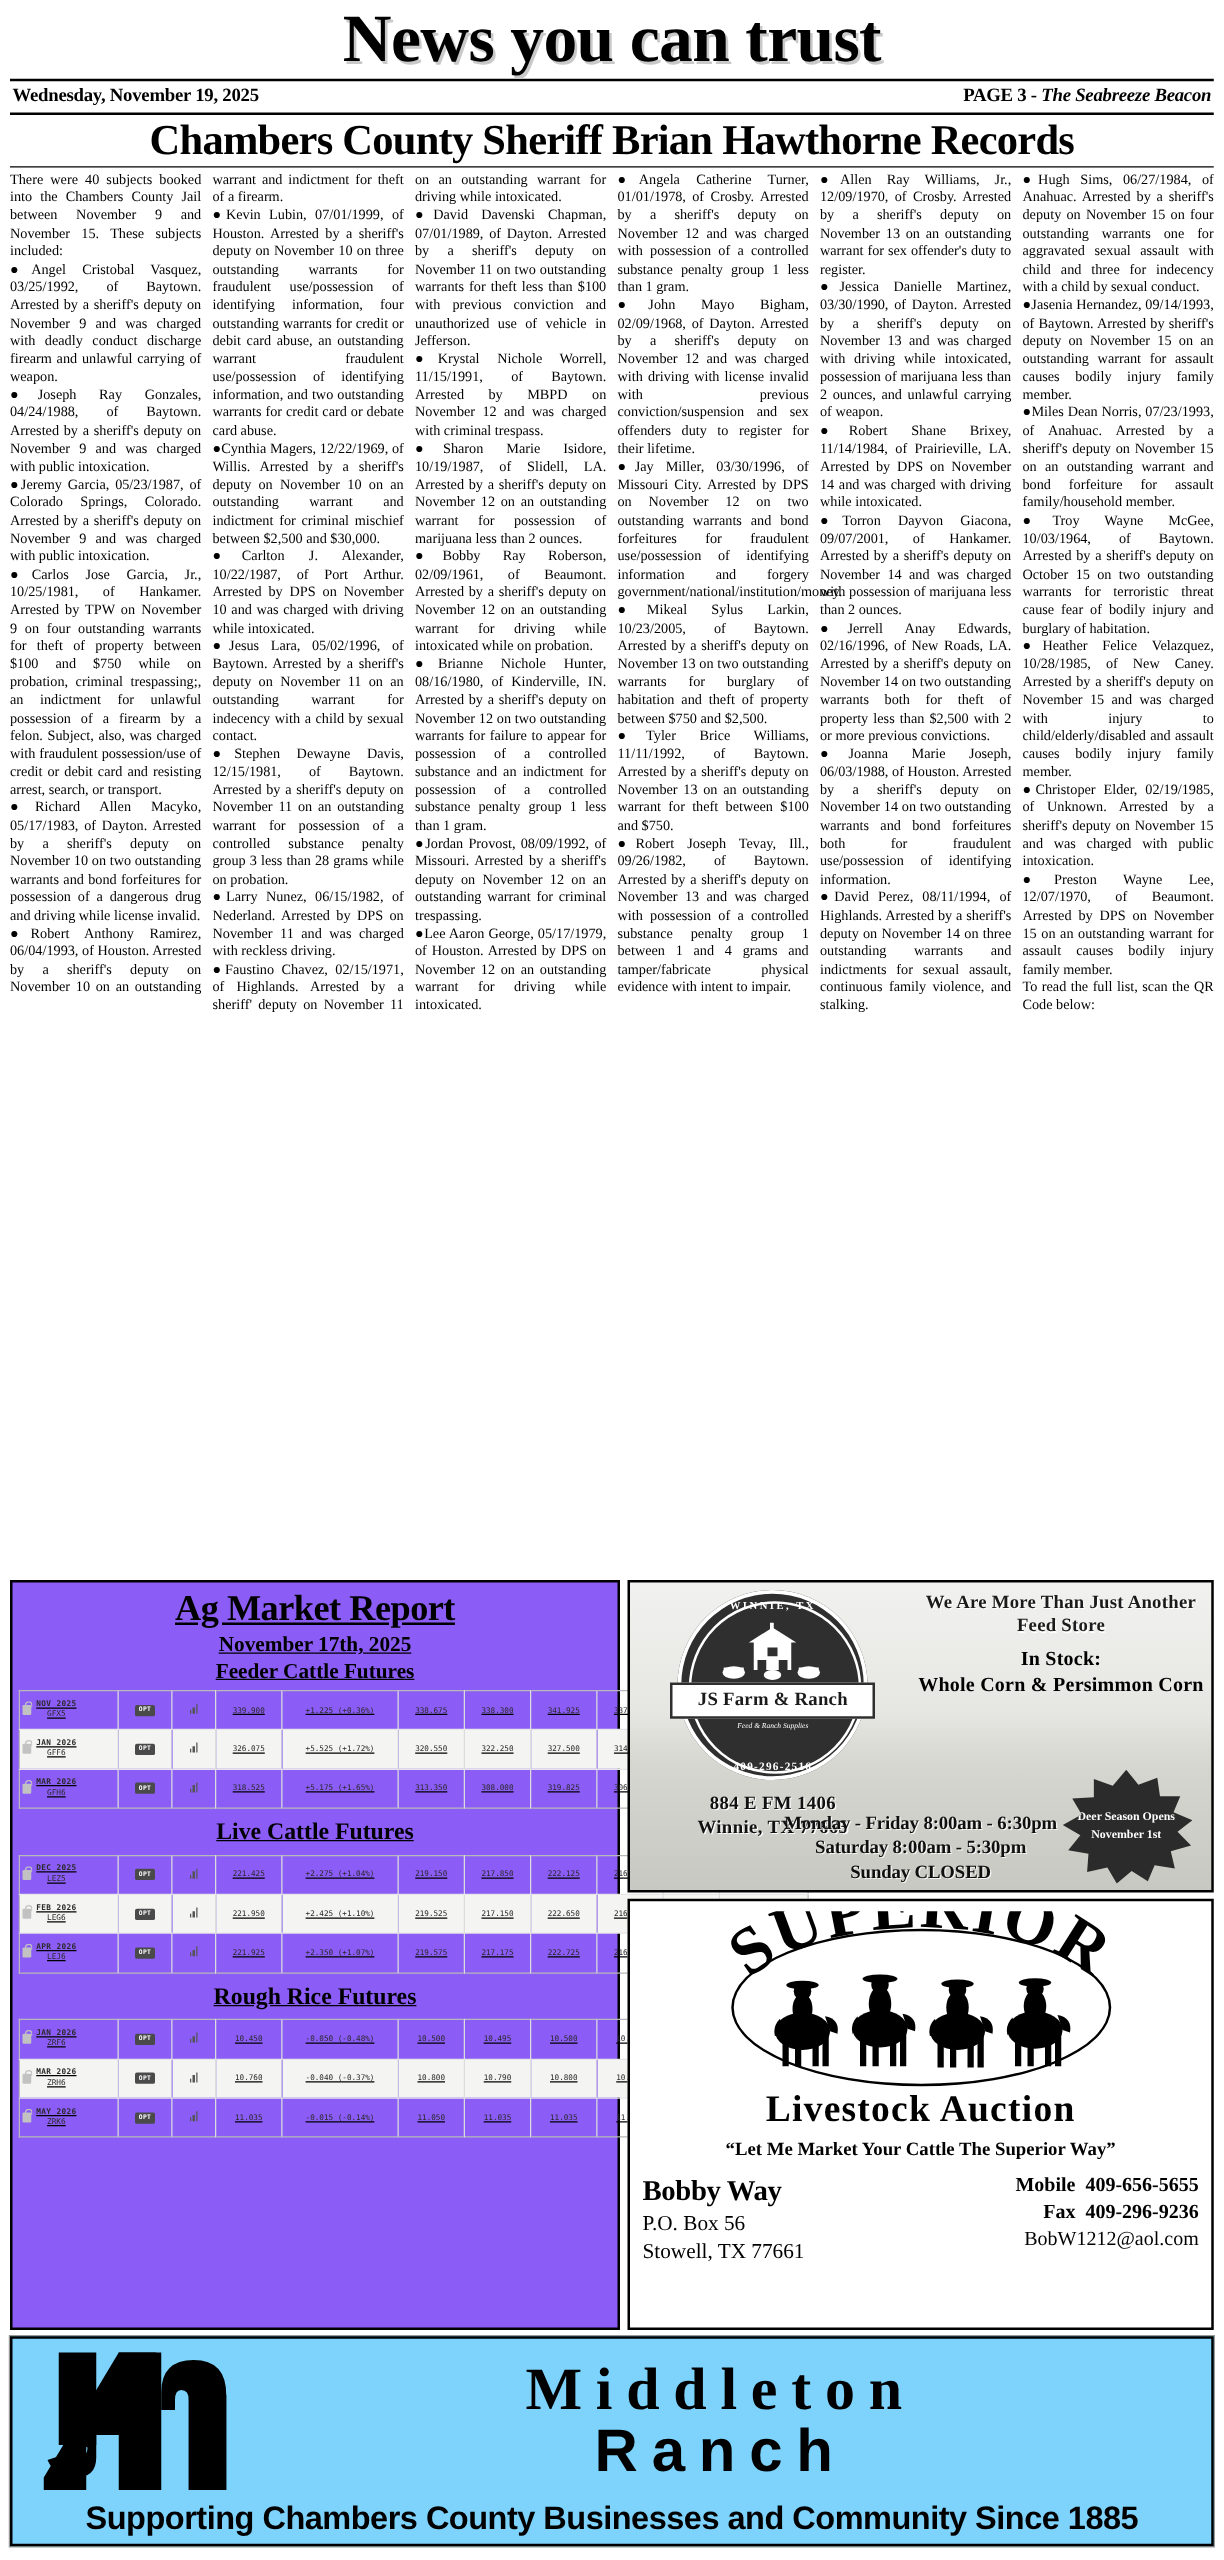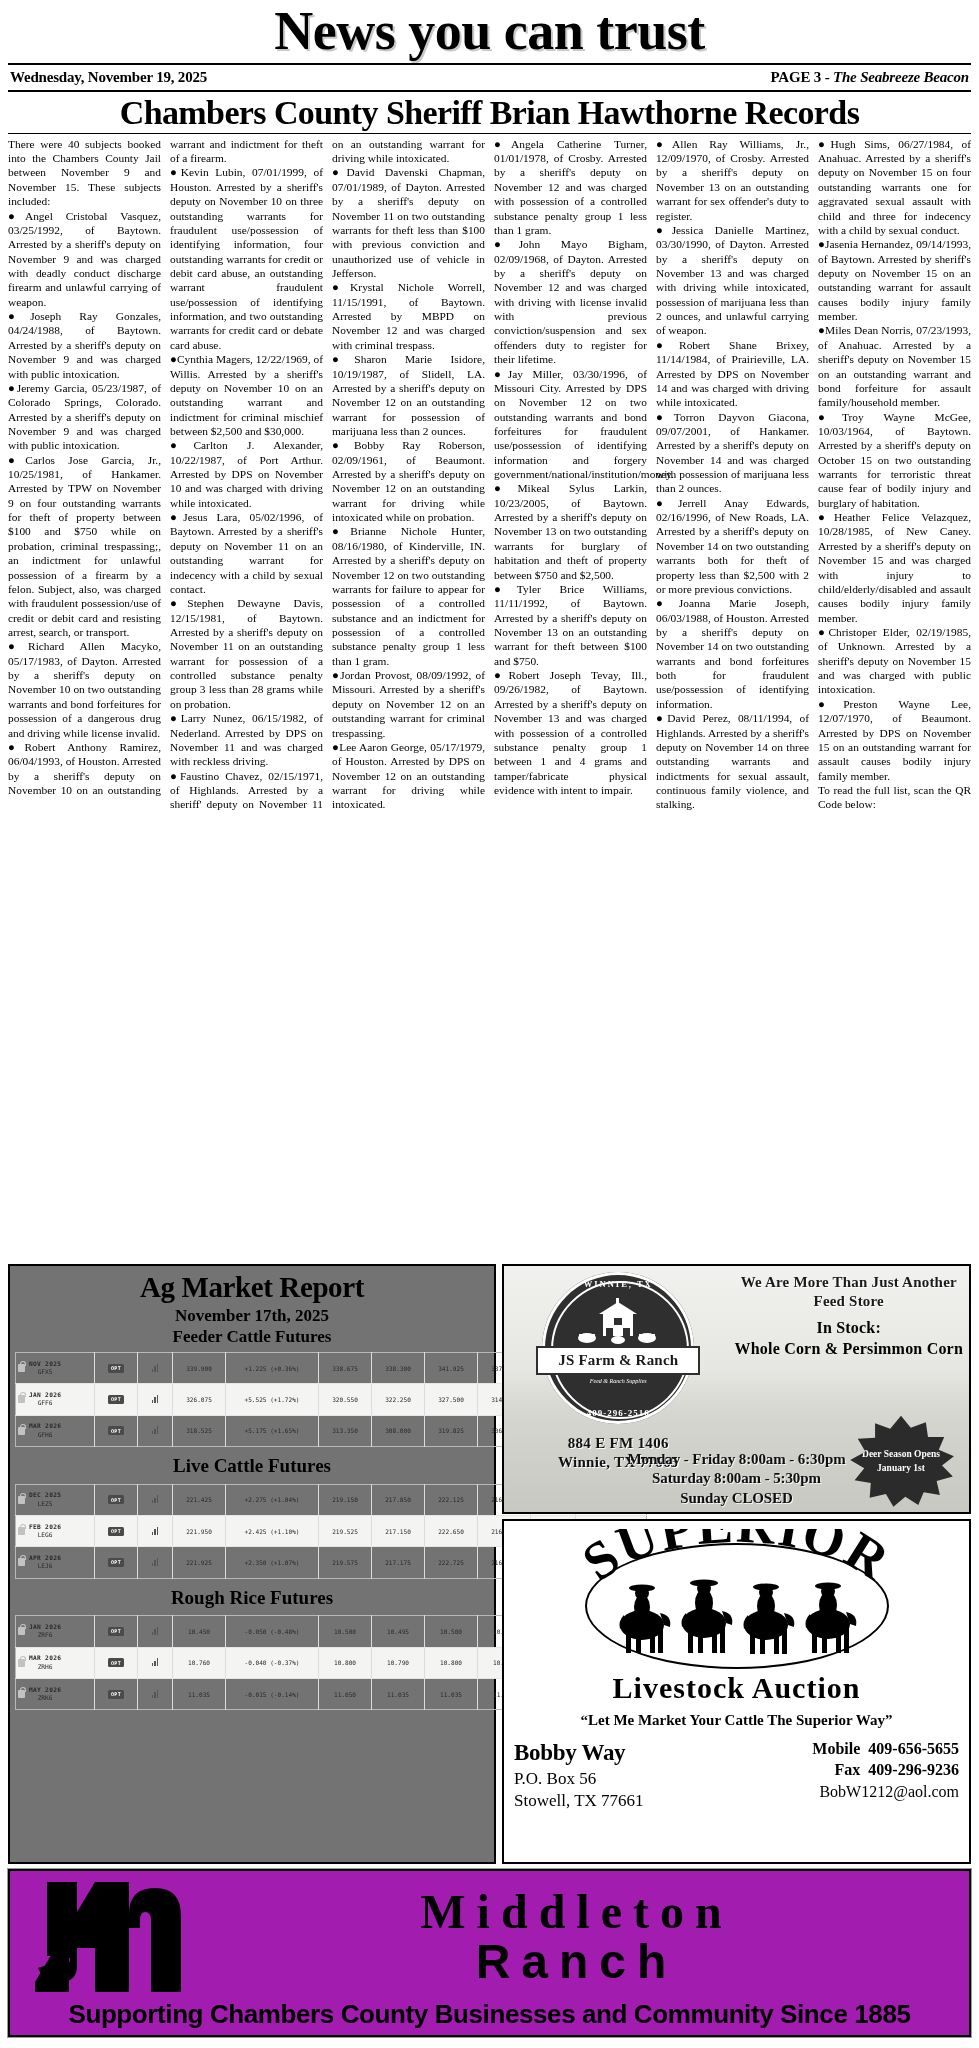--- a/index.html
+++ b/index.html
@@ -87,24 +87,25 @@
   .lower {
     display: flex;
     gap: 6px;
     margin-top: 5px;
     height: 600px;
   }
   .ag-box {
     width: 488px;
     border: 2px solid #000;
     box-sizing: border-box;
-    background: #737373;
+    background: #8b5cf6;
     padding: 4px 5px 6px 5px;
     display: flex;
     flex-direction: column;
+    text-decoration: underline;
   }
   .ag-title {
     text-align: center;
     font-weight: bold;
     font-size: 29px;
     line-height: 1.08;
     letter-spacing: -0.4px;
     margin-top: 2px;
   }
   .ag-date {
@@ -370,21 +371,21 @@
   .sup-c-right b { font-weight: bold; }
 
   
   .banner {
     margin-top: 5px;
     border: 2px solid #000;
     box-shadow: 0 0 0 1px #9a9a9a;
     height: 168px;
     box-sizing: border-box;
     position: relative;
-    background: #a21caf;
+    background: #7dd3fc;
     padding: 2px 12px 0 12px;
   }
   .banner-top {
     display: flex;
     align-items: center;
     height: 128px;
   }
   .banner-logo {
     width: 200px;
     display: flex;
@@ -730,21 +731,21 @@
             <div>884 E FM 1406</div>
             <div>Winnie, TX 77665</div>
           </div>
         </div>
         <div class="js-right">
           <div class="js-head">We Are More Than Just Another Feed Store</div>
           <div class="js-stock">
             <div>In Stock:</div>
             <div>Whole Corn &amp; Persimmon Corn</div>
           </div>
-          <div class="js-star">Deer Season Opens January 1st</div>
+          <div class="js-star">Deer Season Opens November 1st</div>
         </div>
         <div class="js-hours">
           <div>Monday - Friday 8:00am - 6:30pm</div>
           <div>Saturday 8:00am - 5:30pm</div>
           <div>Sunday CLOSED</div>
         </div>
       </div>
 
       <div class="ad-sup">
         <div class="sup-logo-wrap">

